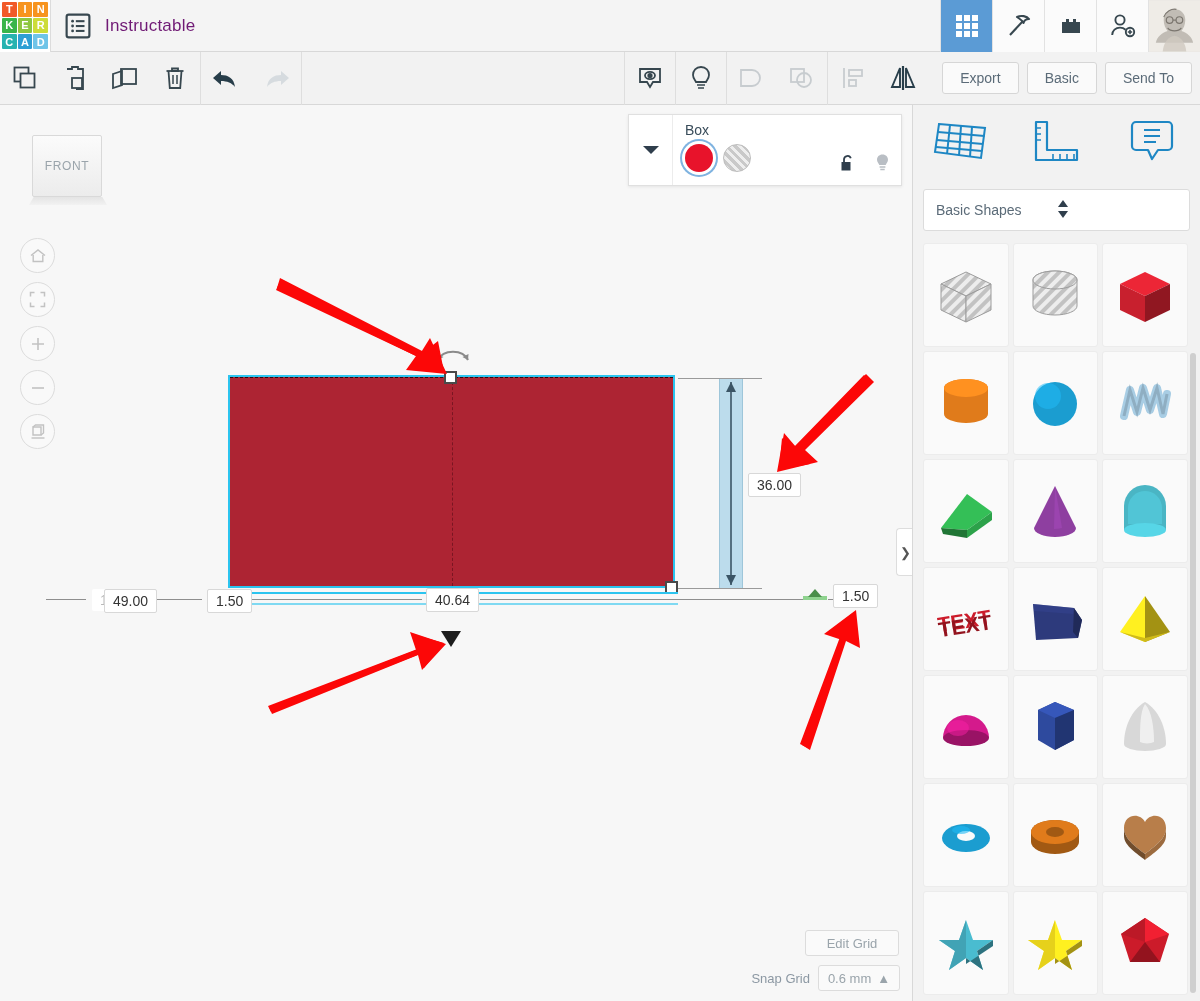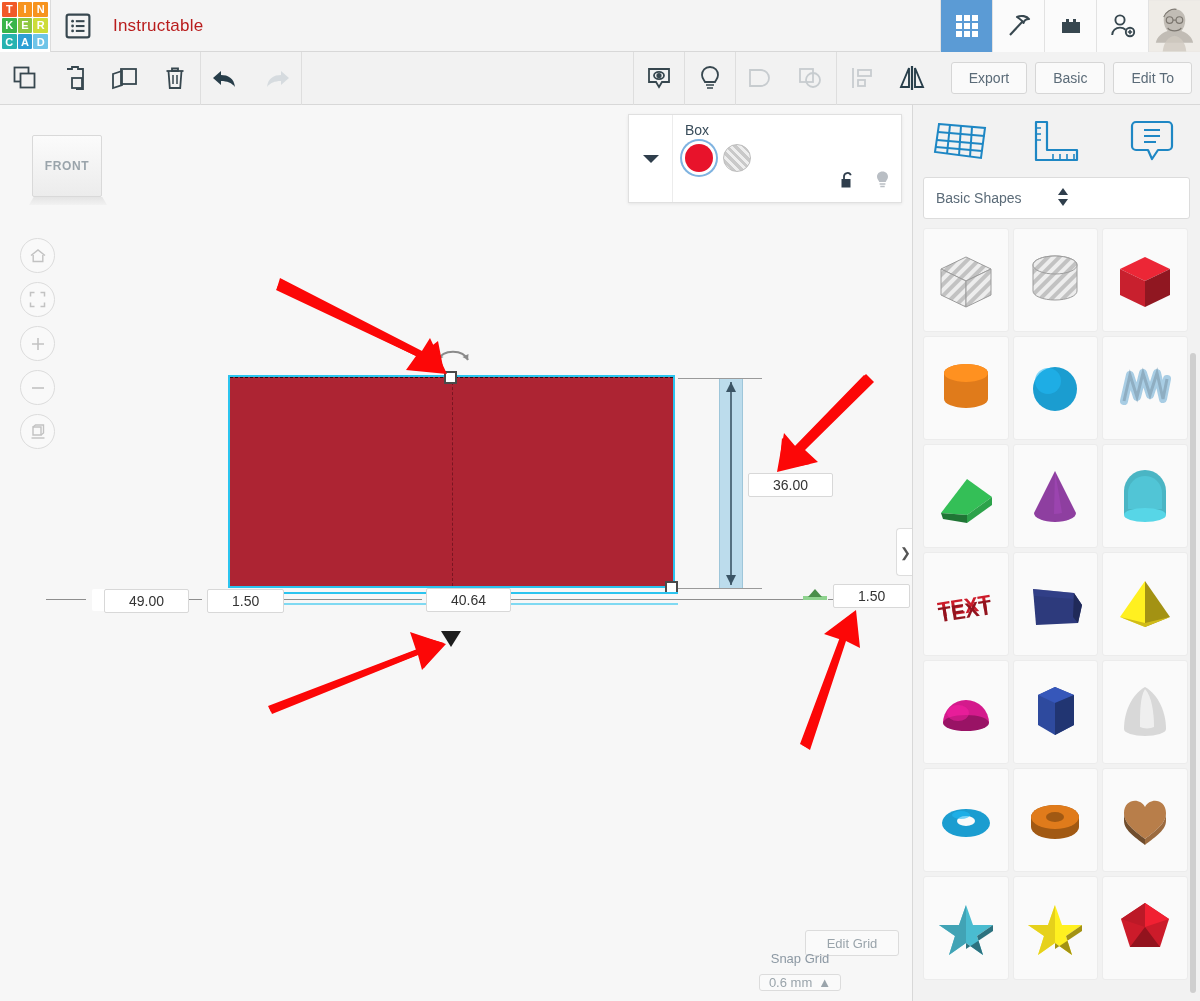--- a/index.html
+++ b/index.html
@@ -11,21 +11,21 @@
   .topbar { position:absolute; left:0; top:0; width:1200px; height:52px;
     background:#f4f4f4; border-bottom:1px solid #d8d8d8; display:flex; align-items:center; }
   .logo { width:50px; height:52px; display:grid; grid-template-columns:repeat(3,1fr);
     grid-template-rows:repeat(3,1fr); gap:1px; padding:2px; background:#fff; }
   .logo span { display:flex; align-items:center; justify-content:center;
     color:#fff; font-weight:bold; font-size:11px; font-family:"Liberation Sans",sans-serif;
     border-radius:1px; }
   .topdiv { width:1px; height:52px; background:#dcdcdc; }
   .hamb { width:54px; height:52px; display:flex; align-items:center; justify-content:center; }
   .hamb svg { width:26px; height:26px; }
-  .doctitle { font-size:17px; color:#b91c1c; margin-left:8px; letter-spacing:.2px; }
+  .doctitle { font-size:17px; color:#701a75; margin-left:0; letter-spacing:.2px; }
   .topright { margin-left:auto; display:flex; height:52px; }
   .tr-btn { width:52px; height:52px; display:flex; align-items:center; justify-content:center;
     border-left:1px solid #e2e2e2; background:#fbfbfb; }
   .tr-btn.active { background:#5b9bd5; }
   .avatar { width:52px; height:52px; border-left:1px solid #e2e2e2; overflow:hidden;
     background:#e8e6e2; display:flex; align-items:center; justify-content:center; }
 
   
   .toolbar { position:absolute; left:0; top:52px; width:1200px; height:53px;
     background:#f2f2f2; border-bottom:1px solid #d8d8d8; display:flex; align-items:center; }
@@ -36,28 +36,28 @@
     background:#fafafa; border-radius:3px; color:#5b6b78; font-size:14px;
     display:flex; align-items:center; justify-content:center; }
   .dimmed { opacity:.28; }
 
   
   .canvas { position:absolute; left:0; top:105px; width:912px; height:896px;
     background:#f7f7f7; overflow:hidden; }
   .viewcube { position:absolute; left:32px; top:135px; width:70px; height:62px;
     background:linear-gradient(#fbfbfb,#ececec); border:1px solid #d9d9d9;
     display:flex; align-items:center; justify-content:center; color:#9aa4ab;
-    font-size:12px; font-weight:bold; letter-spacing:.6px; border-radius:2px; }
+    font-size:12px; font-weight:normal; letter-spacing:.6px; border-radius:2px; }
   .viewcube:after { content:""; position:absolute; left:-4px; bottom:-9px; width:78px; height:8px;
     background:linear-gradient(#e4e4e4,#f2f2f2); clip-path:polygon(6% 0,94% 0,100% 100%,0 100%); }
   .vcirc { position:absolute; left:20px; width:35px; height:35px; border-radius:50%;
     border:1px solid #dcdcdc; background:#f9f9f9; display:flex; align-items:center; justify-content:center; }
 
   
-  .objpanel { position:absolute; left:628px; top:114px; width:274px; height:89px;
+  .objpanel { position:absolute; left:628px; top:114px; width:274px; height:72px;
     background:#fff; border:1px solid #e0e0e0; box-shadow:0 1px 3px rgba(0,0,0,.08);
     display:flex; align-items:stretch; }
   .objcollapse { width:44px; display:flex; align-items:center; justify-content:center;
     border-right:1px solid #ececec; }
   .objbody { flex:1; padding:7px 10px 0 12px; position:relative; }
   .objname { font-size:14px; color:#394c5a; }
   .swatchrow { display:flex; align-items:center; margin-top:6px; gap:10px; }
   .sw { width:28px; height:28px; border-radius:50%; }
   .sw.solid { background:#e8132b; box-shadow:0 0 0 3px #fff,0 0 0 5px #7fb3e0; }
   .sw.hole { background:repeating-linear-gradient(45deg,#c9c9c9 0 3px,#eee 3px 6px);
@@ -70,55 +70,55 @@
   .boxshape .dashv { position:absolute; left:50%; top:0; bottom:0; width:0;
     border-left:1.5px dashed #7a1522; }
   .boxshape .dashh { position:absolute; left:0; right:0; top:0; height:0;
     border-top:1.5px dashed #2a0c11; }
   .handle { position:absolute; width:13px; height:13px; background:#fff; border:2px solid #4a4a4a; }
   .rotarc { position:absolute; left:436px; top:345px; width:34px; height:18px; }
   .wpline { position:absolute; left:228px; top:592px; width:450px; height:2px; background:#2bc4ef; }
   .wpline2 { position:absolute; left:228px; top:603px; width:450px; height:2px; background:#7fd9f2; }
 
   .dimlabel { position:absolute; background:#fff; border:1px solid #d8d8d8;
-    font-size:14px; color:#333; padding:3px 24px; border-radius:2px; white-space:nowrap; }
+    font-size:14px; color:#333; padding:3px 8px; border-radius:2px; white-space:nowrap; }
   .dimlabel.plain { border:none; background:#fff; }
 
   .vband { position:absolute; left:719px; top:379px; width:24px; height:209px;
     background:#bcdcec; border-left:1px solid #9ec6da; border-right:1px solid #9ec6da; }
   .vtickT { position:absolute; left:678px; top:378px; width:84px; height:1px; background:#9a9a9a; }
   .vtickB { position:absolute; left:678px; top:588px; width:84px; height:1px; background:#9a9a9a; }
   .varrow { position:absolute; left:725px; top:382px; width:12px; height:203px; }
 
   .greentri { position:absolute; left:803px; top:589px; width:24px; height:11px; }
   .blacktri { position:absolute; left:441px; top:630px; width:20px; height:18px; }
 
   .hseg { position:absolute; height:1px; background:#8e8e8e; }
 
   .editgrid { position:absolute; left:805px; top:930px; width:94px; height:26px;
     border:1px solid #dcdcdc; background:#fafafa; border-radius:3px; color:#9aa4ab;
     font-size:13px; display:flex; align-items:center; justify-content:center; }
   .snaprow { position:absolute; left:700px; top:965px; width:200px; height:26px;
-    display:flex; align-items:center; justify-content:flex-end; gap:8px;flex-direction:column; }
+    display:flex; align-items:center; justify-content:flex-end; gap:8px; }
   .snaplbl { font-size:13px; color:#8c98a3; }
   .snapsel { width:82px; height:26px; border:1px solid #dcdcdc; background:#fafafa;
     border-radius:3px; color:#9aa4ab; font-size:13px; display:flex; align-items:center;
     justify-content:center; gap:6px; }
 
   .sidetab { position:absolute; left:896px; top:528px; width:18px; height:48px;
     background:#fff; border:1px solid #ddd; border-right:none; display:flex;
     align-items:center; justify-content:center; color:#555; font-size:13px;
     border-radius:4px 0 0 4px; }
 
   
   .rpanel { position:absolute; left:912px; top:105px; width:288px; height:896px;
     background:#f2f2f2; border-left:1px solid #d8d8d8; }
   .rpicons { display:flex; height:72px; align-items:center; }
   .rpicon { flex:1; display:flex; align-items:center; justify-content:center; }
-  .rpselect { margin:0 10px; height:42px; background:#fff; border:1px solid #dcdcdc;
+  .rpselect { margin:12px 10px; height:42px; background:#fff; border:1px solid #dcdcdc;
     border-radius:3px; display:flex; align-items:center; padding:0 12px; }
   .rpselect span { font-size:14px; color:#5b6b78; flex:1; }
   .shapegrid { margin-top:9px; display:grid; grid-template-columns:repeat(3,1fr);
     gap:4px; padding:0 12px 0 10px; }
   .shapecell { height:104px; background:#fafafa; border:1px solid #ececec;
     border-radius:3px; display:flex; align-items:center; justify-content:center; }
   .shapecell svg { width:78px; height:78px; }
   .rscroll { position:absolute; right:4px; top:248px; width:6px; height:640px;
     background:#cfcfcf; border-radius:3px; }
 
@@ -315,21 +315,21 @@
             <path d="M13 4 L5 23 h8 z"></path>
             <path d="M19 4 L27 23 h-8 z"></path>
             <path d="M16 2 v24" stroke-width="2.2"></path>
           </g>
         </svg>
     </div>
 
     <div style="width:14px"></div>
     <div class="txtbtn">Export</div>
     <div class="txtbtn">Basic</div>
-    <div class="txtbtn">Edit To</div>
+    <div class="txtbtn">Send To</div>
   </div>
 
   <div class="canvas"></div>
 
   <div class="viewcube">FRONT</div>
 
   <div class="vcirc" style="top:238px">
     <svg width="18" height="18" viewBox="0 0 18 18">
         <path d="M2 8.5 L9 3 L16 8.5 M4.2 8 v6.5 h9.6 V8" fill="none" stroke="#c2c2c2" stroke-width="1.4"></path>
       </svg>

